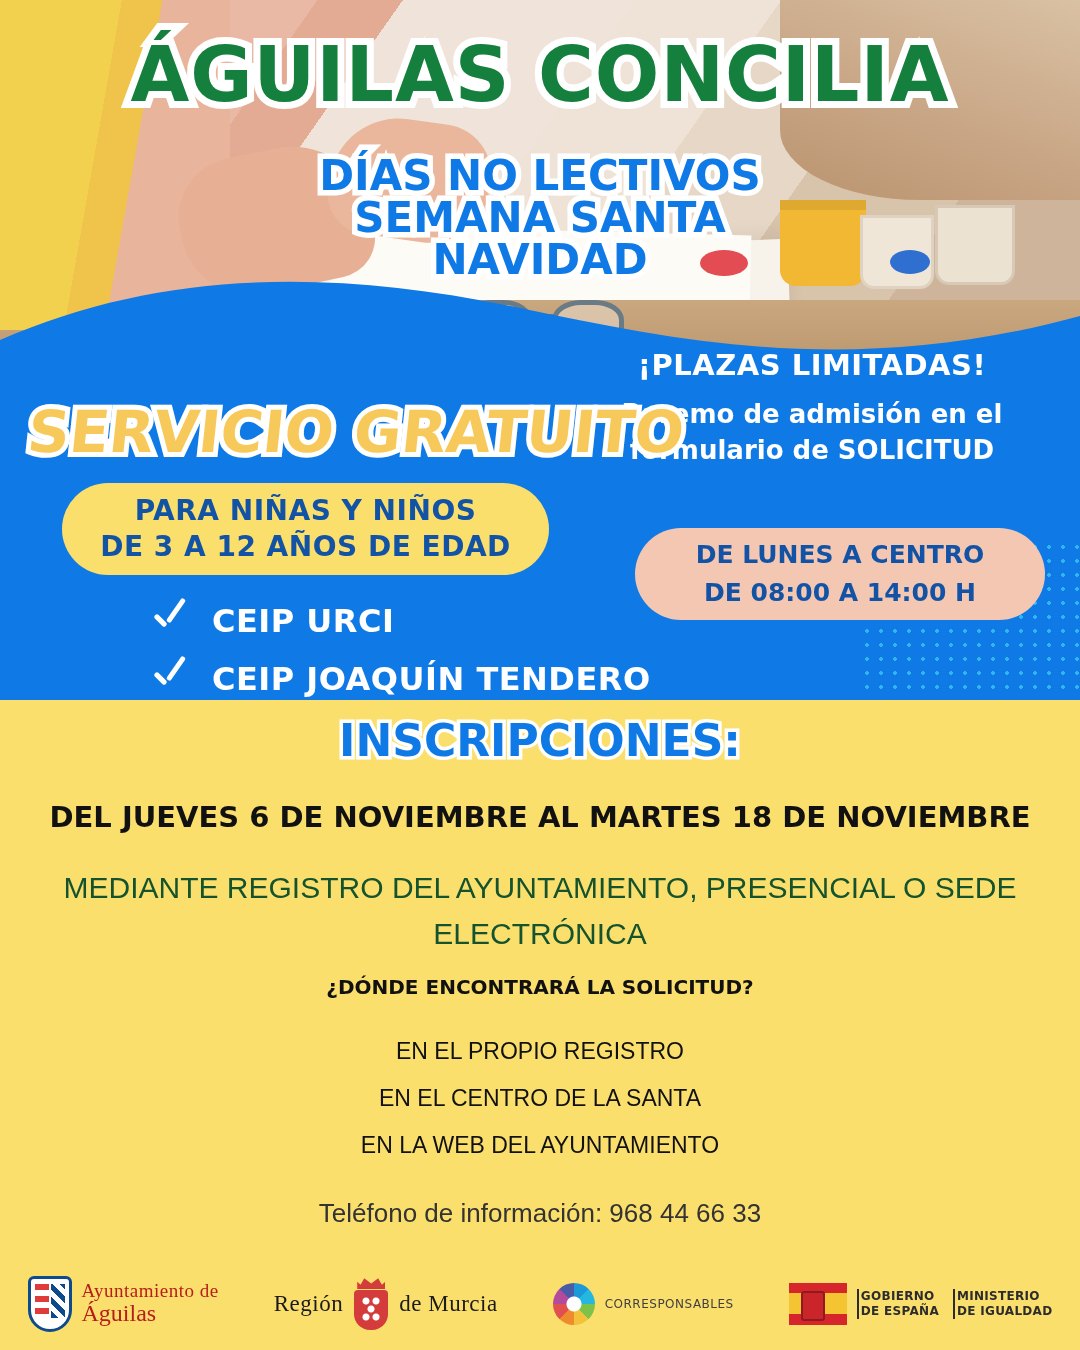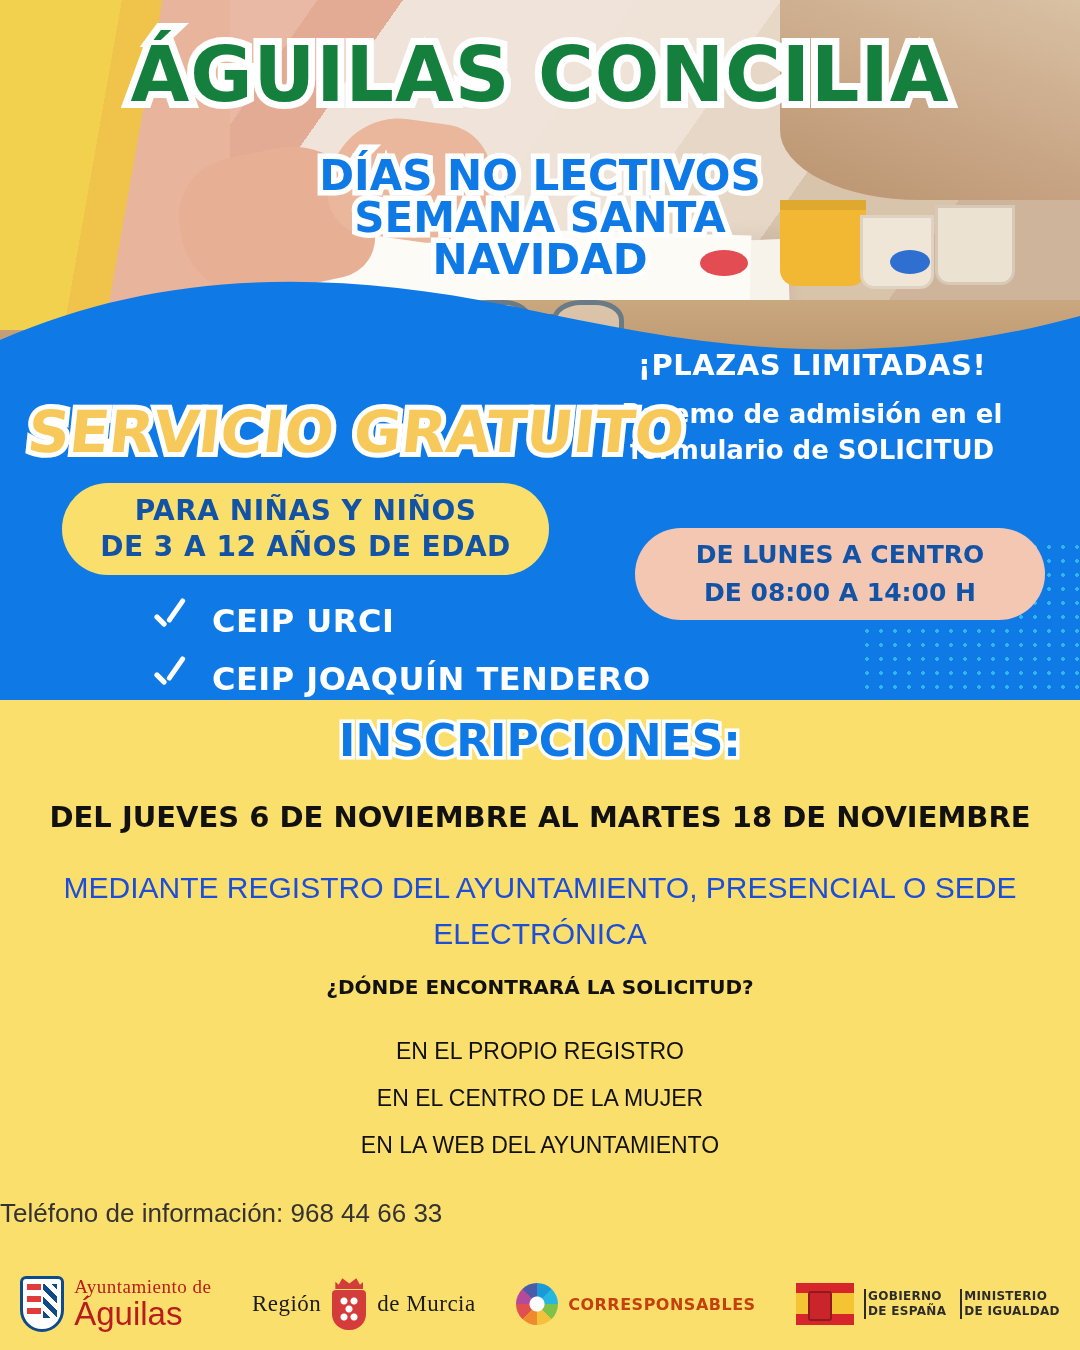--- a/index.html
+++ b/index.html
@@ -240,34 +240,34 @@
     paint-order: stroke fill;
   }
   .dates {
     position: absolute; left: 0; top: 800px; width: 1080px; text-align: center;
     font-family: "DejaVu Sans", sans-serif;
     font-weight: bold; font-size: 29px; color: #111;
   }
   .registro {
     position: absolute; left: 60px; top: 865px; width: 960px; text-align: center;
     font-family: "Liberation Sans", sans-serif;
-    font-size: 30px; line-height: 46px; color: #1d4ed8;
+    font-size: 30px; line-height: 46px; color: #14532d;
   }
   .donde {
     position: absolute; left: 0; top: 975px; width: 1080px; text-align: center;
     font-family: "DejaVu Sans", sans-serif;
     font-weight: bold; font-size: 20px; color: #111;
   }
   .donde-list {
     position: absolute; left: 0; top: 1028px; width: 1080px; text-align: center;
     font-family: "Liberation Sans", sans-serif;
     font-size: 23px; line-height: 47px; color: #111;
   }
   .telefono {
-    position: absolute; left: 0; top: 1198px; width: 1080px; text-align: left;
+    position: absolute; left: 0; top: 1198px; width: 1080px; text-align: center;
     font-family: "Liberation Sans", sans-serif;
     font-size: 26px; color: #333;
   }
 
   
   .footer {
     position: absolute; left: 0; top: 1258px; width: 1080px; height: 92px;
     display: flex; align-items: center; justify-content: space-around;
   }
   .logo { display: flex; align-items: center; gap: 10px; }
@@ -283,21 +283,21 @@
   }
   .shield::after {
     content: ""; position: absolute; right: 4px; top: 5px; width: 14px; height: 34px;
     background: repeating-linear-gradient(45deg,#0f4a8a 0 5px,#fff 5px 10px);
   }
   .ayto-text { line-height: 1.05; color: #b91c1c; text-align: left; }
   .ayto-text .small {
     font-family: "Liberation Serif", serif; font-size: 19px; letter-spacing: .5px;
   }
   .ayto-text .big {
-    font-family: Liberation Sans, sans-serif; font-size: 33px; font-weight: normal;
+    font-family: Liberation Serif, serif; font-size: 24px; font-weight: normal;
   }
 
   .murcia { display: flex; align-items: center; gap: 8px; color: #1b1b1b; }
   .murcia .txt {
     font-family: "Liberation Serif", serif; font-size: 23px; letter-spacing: .5px;
   }
   .murcia-emblem {
     width: 40px; height: 54px; position: relative;
   }
   .murcia-emblem .crown {
@@ -323,22 +323,22 @@
   .corresp { display: flex; align-items: center; gap: 10px; }
   .corresp-mark {
     width: 42px; height: 42px;
     background:
       radial-gradient(circle at 50% 50%, #fff 0 7px, transparent 8px),
       conic-gradient(#1a9ad7 0 12%, #25b7e0 12% 25%, #7ec24a 25% 38%, #f3c13a 38% 50%,
                      #ef8b2c 50% 62%, #e0504f 62% 75%, #b44a9c 75% 88%, #4a5ba8 88% 100%);
       border-radius: 50%;
   }
   .corresp-text {
-    font-family: "DejaVu Sans", sans-serif; font-weight: bold;
-    font-size: 16px; color: #c2410c; letter-spacing: .5px;
+    font-family: "DejaVu Sans", sans-serif; font-weight: normal;
+    font-size: 12px; color: #404040; letter-spacing: .5px;
   }
 
   .gob {
     display: flex; align-items: center; background: #fbdf6d;
   }
   .gob-flag {
     width: 58px; height: 42px;
     background: linear-gradient(180deg,#d6262c 0 25%, #f4c433 25% 75%, #d6262c 75% 100%);
     position: relative; margin-right: 10px;
   }
@@ -421,21 +421,21 @@
       <span class="check-label">CEIP JOAQUÍN TENDERO</span>
     </div>
   </div>
 
   <div class="inscripciones">INSCRIPCIONES:</div>
   <div class="dates">DEL JUEVES 6 DE NOVIEMBRE AL MARTES 18 DE NOVIEMBRE</div>
   <div class="registro">MEDIANTE REGISTRO DEL AYUNTAMIENTO, PRESENCIAL O SEDE ELECTRÓNICA</div>
   <div class="donde">¿DÓNDE ENCONTRARÁ LA SOLICITUD?</div>
   <div class="donde-list">
     <div>EN EL PROPIO REGISTRO</div>
-    <div>EN EL CENTRO DE LA MUJER</div>
+    <div>EN EL CENTRO DE LA SANTA</div>
     <div>EN LA WEB DEL AYUNTAMIENTO</div>
   </div>
   <div class="telefono">Teléfono de información: 968 44 66 33</div>
 
   <div class="footer">
 
     <div class="logo">
       <span class="shield"></span>
       <span class="ayto-text">
         <span class="small" style="display:block">Ayuntamiento de</span>

